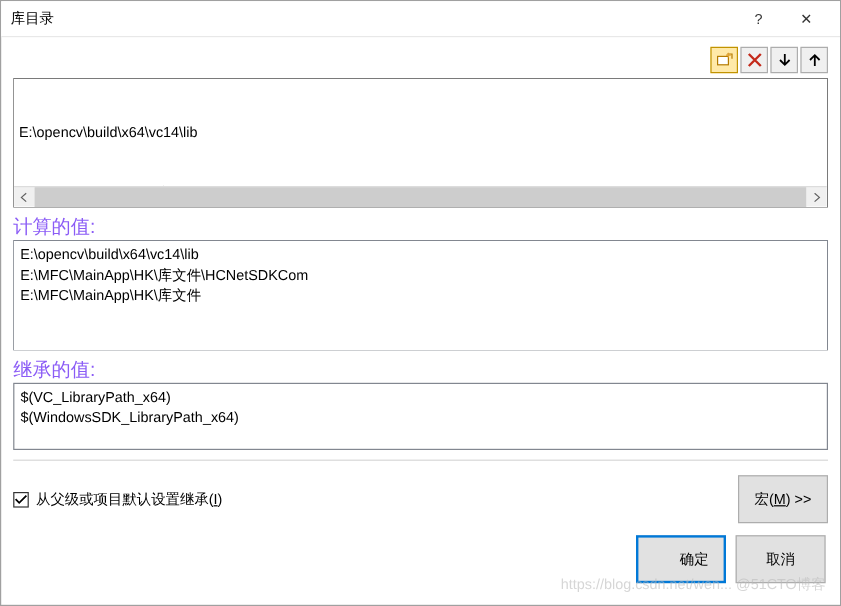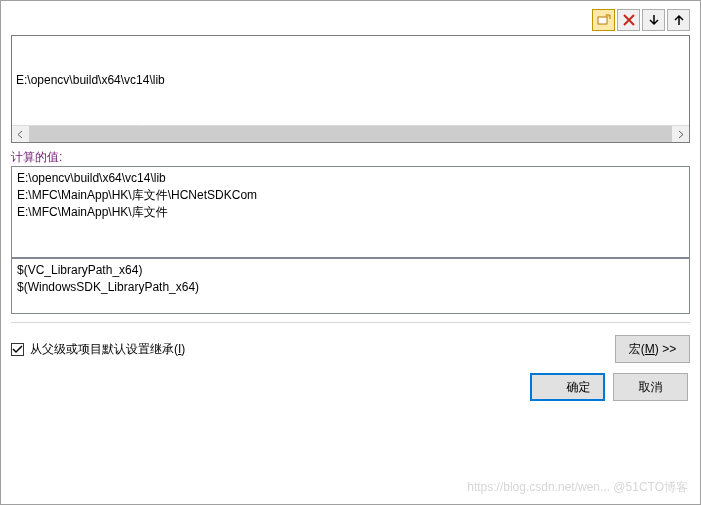--- a/index.html
+++ b/index.html
@@ -30,56 +30,65 @@
   .listbox .rows { padding: 2px 4px; line-height: 17px; white-space: pre; color:#000; }
   .list1 { height: 108px; }
   .hscroll {
     position:absolute; left:0; right:0; bottom:0; height:17px;
     background:#f0f0f0; border-top:1px solid #dcdcdc;
     display:flex; align-items:center;
   }
   .hscroll .arrow { width:17px; height:17px; display:flex; align-items:center; justify-content:center; color:#606060;}
   .hscroll .track { flex:1; height:17px; background:#f0f0f0; position:relative; }
   .hscroll .thumb { position:absolute; height:17px; background:#cdcdcd; }
-  .section-label { font-size:12px; color:#701a75; margin-top:6px; }
+  .section-label { font-size:16px; color:#8b5cf6; margin-top:6px; }
   .readbox {
     border:1px solid #828790; background:#fff; padding: 3px 5px;
     line-height:17px; color:#000; position:relative; overflow-y:auto;
   }
   .read1 { height: 92px; }
   .read2 { height: 56px; }
   .readbox::-webkit-scrollbar { width: 17px; }
   .readbox::-webkit-scrollbar-track { background:#f0f0f0; }
   .readbox::-webkit-scrollbar-thumb { background:#cdcdcd; }
   .hr { height:1px; background:#d8d8d8; margin: 8px 0; }
   .bottomrow { display:flex; align-items:center; padding-top: 4px; }
   .checkbox-wrap { display:flex; align-items:center; gap:6px; flex:1; }
   .checkbox {
     width:13px; height:13px; border:1px solid #333; background:#fff;
     display:flex; align-items:center; justify-content:center;
   }
   .checkbox svg { width:11px; height:11px; }
   .btn {
-    min-width: 75px; height: 28px; border:1px solid #adadad; background:#e1e1e1;
+    min-width: 75px; height: 40px; border:1px solid #adadad; background:#e1e1e1;
     display:flex; align-items:center; justify-content:center; padding: 0 10px;
     cursor:default;
   }
   .btn.primary { border:2px solid #0078d7; background:#e1e1e1;padding-left:32px; }
   .buttonbar { display:flex; justify-content:flex-end; gap:8px; padding: 10px 2px 2px 2px; }
   .watermark {
     position:absolute; right:12px; bottom:8px; color:#bbb; font-size:12px;
     pointer-events:none; opacity:0.6;
   }
   .u { text-decoration: underline; }
 </style>
 </head>
 <body>
 
 <div class="dialog">
 
+  <div class="titlebar">
+    <div class="title">库目录</div>
+    <div class="ctrl">
+        <span>?</span>
+      </div>
+    <div class="ctrl close">
+        <span>✕</span>
+      </div>
+  </div>
 
   <div class="content">
 
     <div class="toolbar">
       <div class="tbtn newline">
         <svg viewBox="0 0 14 14">
             <rect x="1" y="4" width="9" height="7" fill="#fff" stroke="#b57b00"></rect>
             <path d="M9 2 l4 0 l0 4" fill="none" stroke="#b57b00"></path>
             <path d="M10 1 l0 4 M8 3 l4 0" stroke="#e0a030"></path>
           </svg>
@@ -125,20 +134,21 @@
     </div>
 
     <div class="section-label">计算的值:</div>
     <div class="readbox read1">
       <div>E:\opencv\build\x64\vc14\lib</div>
       <div>E:\MFC\MainApp\HK\库文件\HCNetSDKCom</div>
       <div>E:\MFC\MainApp\HK\库文件</div>
       <div style="height:40px"></div>
     </div>
 
+    <div class="section-label">继承的值:</div>
     <div class="readbox read2">
       <div>$(VC_LibraryPath_x64)</div>
       <div>$(WindowsSDK_LibraryPath_x64)</div>
     </div>
 
     <div class="hr"></div>
 
     <div class="bottomrow">
       <div class="checkbox-wrap">
         <div class="checkbox">

